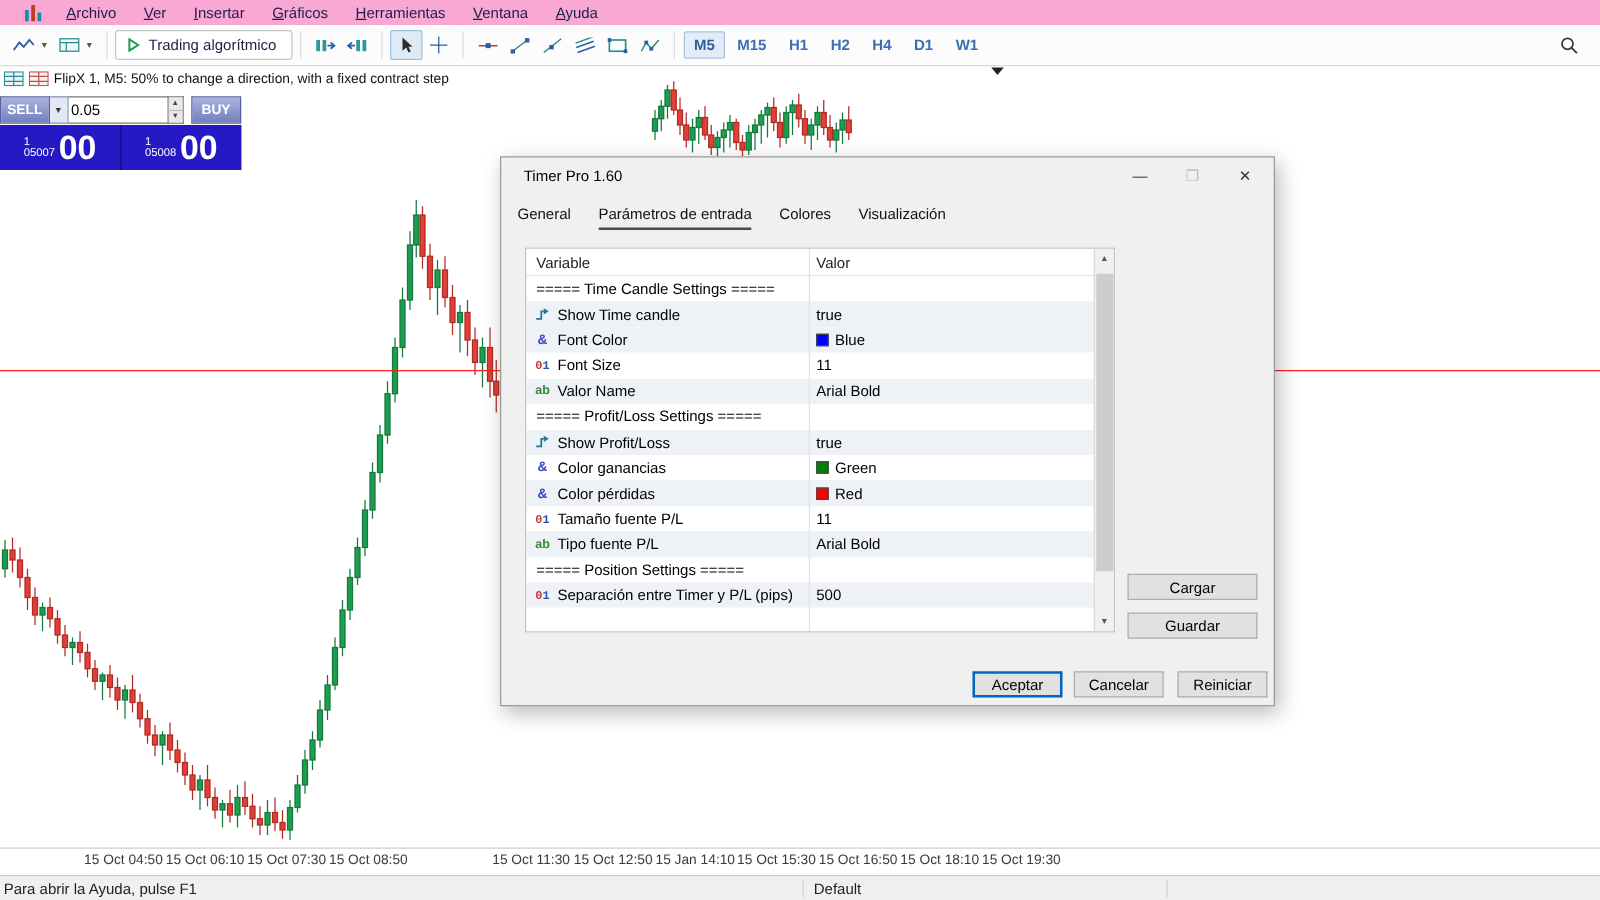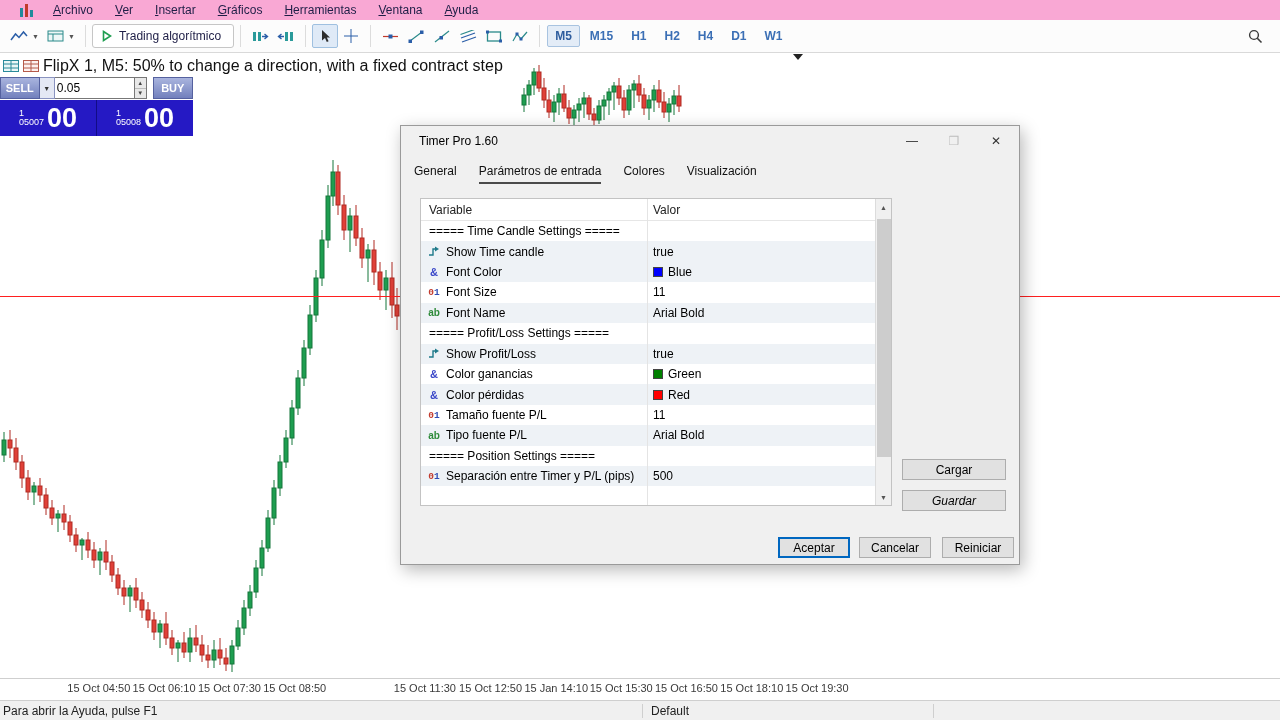--- a/index.html
+++ b/index.html
@@ -29,21 +29,21 @@
     border:1px solid transparent;border-radius:2px;flex:none;}
   .tf.active{background:#e3ecf7;border-color:#a8c3e0;color:#2f5d9e;}
   .tb-right{margin-left:auto;margin-right:12px;}
   .overflow-caret{position:absolute;top:54px;left:793px;width:0;height:0;z-index:20;
     border-left:5px solid transparent;border-right:5px solid transparent;border-top:6px solid #222;}
 
   
   .chart-area{position:absolute;top:53px;left:0;width:1280px;height:625px;z-index:0;}
   .price-line{position:absolute;top:296px;left:0;width:1280px;height:1px;background:#ff1f1f;z-index:1;}
   .infoline{position:absolute;top:57px;left:3px;display:flex;align-items:center;gap:4px;
-    font-size:16px;color:#111;z-index:2;}
+    font-size:11px;color:#111;z-index:2;}
 
   
   .trade-widget{position:absolute;top:77px;left:0;width:193px;z-index:2;}
   .tw-row1{display:flex;height:22px;}
   .tw-sell,.tw-buy{width:47px;background:linear-gradient(#a9b4de,#7280bd);border:1px solid #55619f;
     color:#fff;font-weight:bold;font-size:11px;display:flex;align-items:center;justify-content:center;}
   .tw-buy{width:48px;margin-left:6px;}
   .tw-dd{width:18px;background:#e4e8f4;border:1px solid #8a93c0;border-left:none;color:#333;
     font-size:7px;display:flex;align-items:center;justify-content:center;}
   .tw-vol{width:80px;border:1px solid #777;border-left:none;font-size:12px;
@@ -553,21 +553,21 @@
             </span>
             <span>Font Size</span>
           </span>
           <span class="pcell c2">
             <span>11</span>
           </span>
         </div>
         <div class="prow shaded">
           <span class="pcell c1">
             <span class="pic stric">ab</span>
-            <span>Font Name</span>
+            <span>Valor Name</span>
           </span>
           <span class="pcell c2">
             <span>Arial Bold</span>
           </span>
         </div>
         <div class="prow">
           <span class="pcell c1 nopad">
             <span>===== Profit/Loss Settings =====</span>
           </span>
           <span class="pcell c2">
@@ -649,21 +649,21 @@
         </div>
       </div>
     <div class="vscroll">
       <div class="vs-arrow">▲</div>
       <div class="vs-thumb"></div>
       <div class="vs-arrow down">▼</div>
     </div>
   </div>
 
   <button class="btn side" style="top:333px;">Cargar</button>
-  <button class="btn side" style="top:364px;font-style:italic;">Guardar</button>
+  <button class="btn side" style="top:364px;">Guardar</button>
   <button class="btn ok" style="left:377px;top:411px;width:72px;">Aceptar</button>
   <button class="btn" style="left:458px;top:411px;width:72px;">Cancelar</button>
   <button class="btn" style="left:541px;top:411px;width:72px;">Reiniciar</button>
 </div>
 
 <div class="xaxis" id="xaxis">
     <span class="xlabel bold" style="left: 2px;">15 Oct 2025</span>
     <span class="xlabel" style="left: 67.3px;">15 Oct 04:50</span>
     <span class="xlabel" style="left: 132.6px;">15 Oct 06:10</span>
     <span class="xlabel" style="left: 197.9px;">15 Oct 07:30</span>

